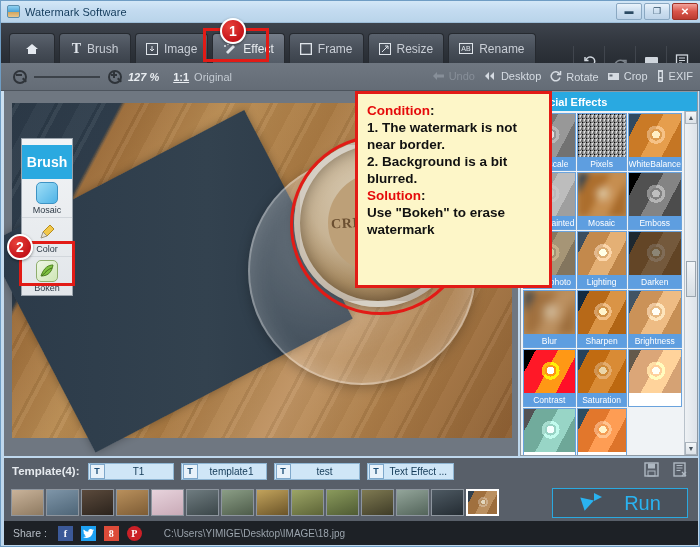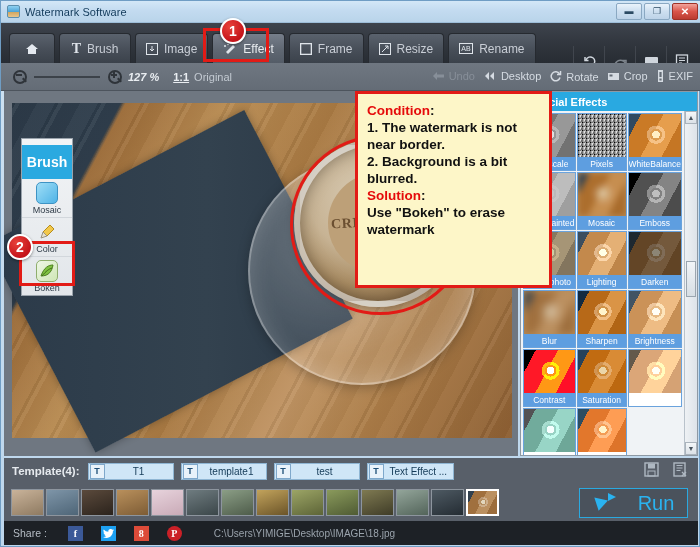--- a/index.html
+++ b/index.html
@@ -300,30 +300,30 @@
   .tpl-save { position:absolute; right:10px; display:flex; gap:14px; align-items:center; }
 
   
   .strip {
     position:absolute; left:3px; top:483px; width:694px; height:37px;
     background:#585f69; display:flex; align-items:center; padding-left:7px; gap:2px;
   }
   .sthumb { width:33px; height:27px; border:1px solid #8d959e; position:relative; overflow:hidden; }
   .sthumb.sel { border:2px solid #ffffff; }
   .runbtn {
-    position:absolute; right:10px; top:4px; width:109px; height:30px;
+    position:absolute; right:10px; top:4px; width:136px; height:30px;
     border:1px solid #2aa9e0; background:#4a525c;
     display:flex; align-items:center; justify-content:center; gap:19px;
     color:#2ab3f0; font-size:20px;
   }
 
   
   .statusbar {
     position:absolute; left:3px; top:520px; width:694px; height:24px;
-    background:#1d2126; display:flex; align-items:center; padding-left:9px; gap:18px;
+    background:#1d2126; display:flex; align-items:center; padding-left:9px; gap:8px;
   }
   .share-lb { font-size:10.5px; color:#b7bec6; margin-right:3px; }
   .sicon { width:15px; height:15px; display:flex; align-items:center; justify-content:center;
            color:#fff; font-size:10px; font-weight:bold; font-family:"Liberation Serif",serif; }
   .sicon.fb { background:#3b5998; }
   .sicon.tw { background:#1da1f2; }
   .sicon.gp { background:#dd4b39; }
   .sicon.pi { background:#cb2027; border-radius:50%; }
   .path { font-size:10px; color:#9aa3ac; margin-left:14px; }
 </style>

